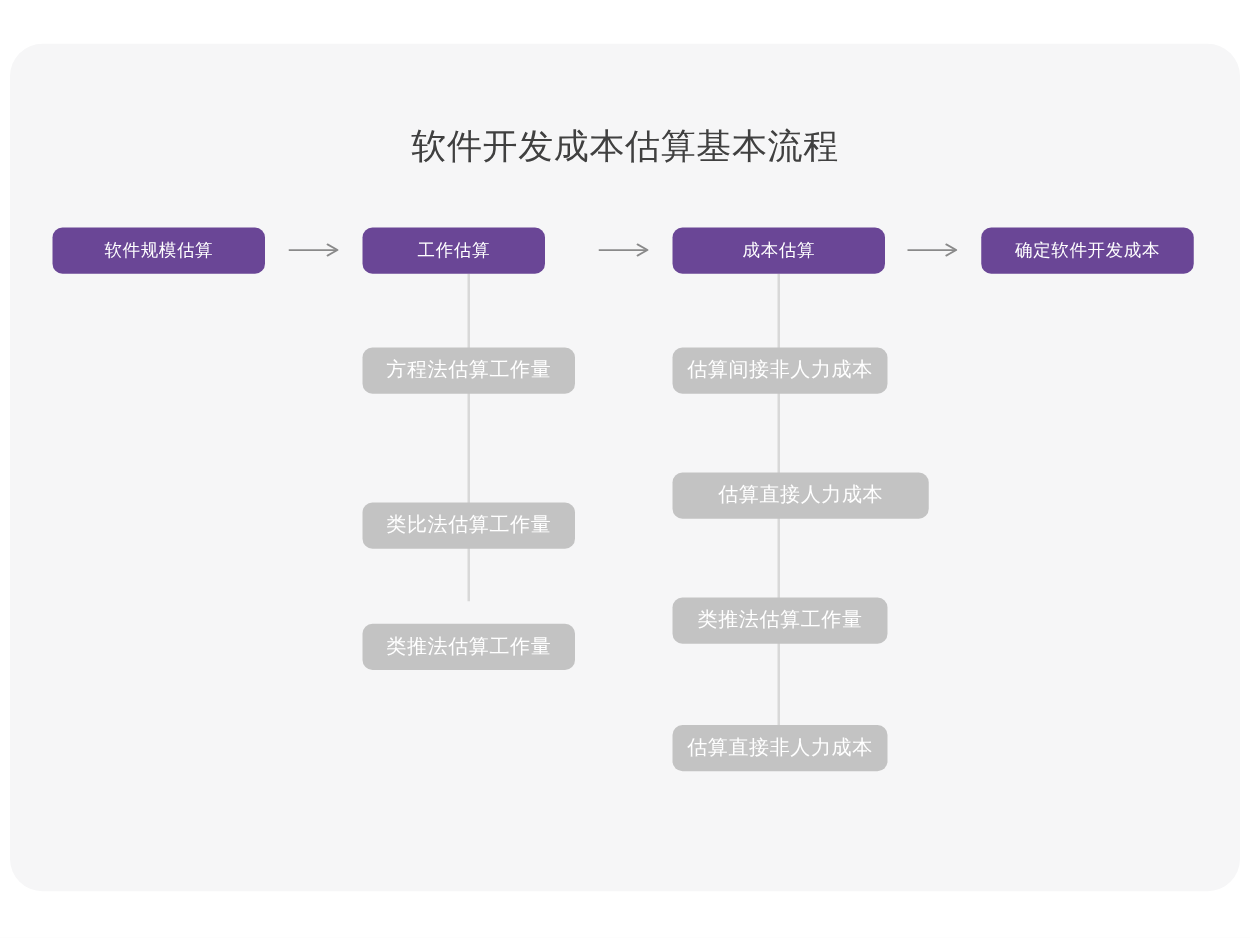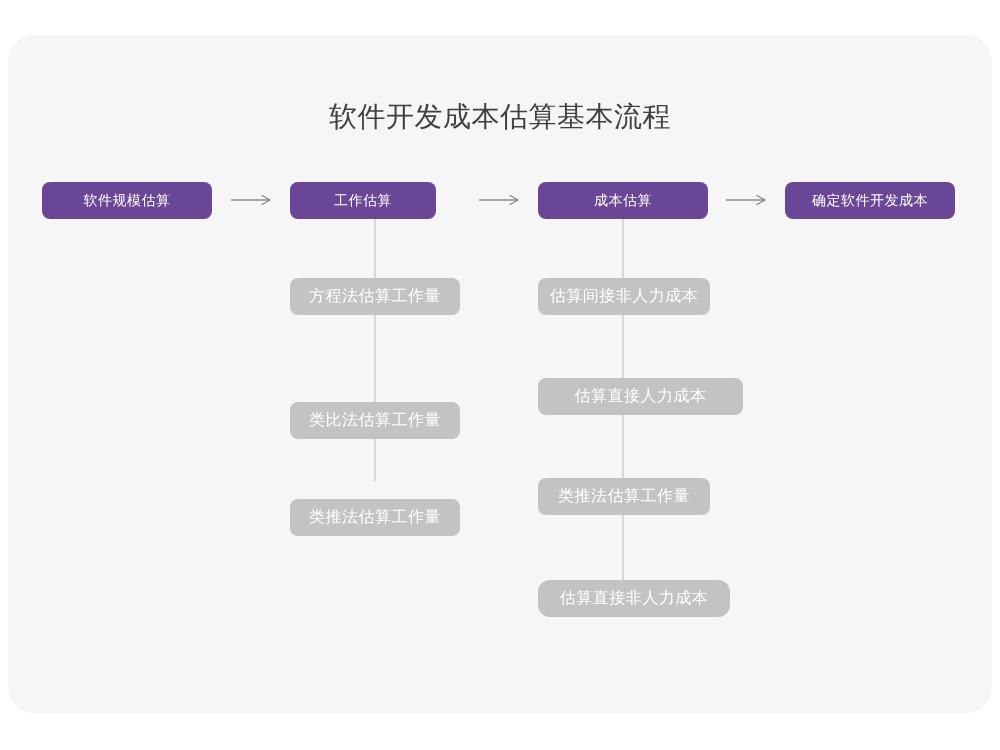--- a/index.html
+++ b/index.html
@@ -121,15 +121,15 @@
 
 <div class="node secondary" style="left:538px; top:278px; width:172px;">
   <span>估算间接非人力成本</span>
 </div>
 <div class="node secondary" style="left:538px; top:378px; width:205px;">
   <span>估算直接人力成本</span>
 </div>
 <div class="node secondary" style="left:538px; top:478px; width:172px;">
   <span>类推法估算工作量</span>
 </div>
-<div class="node secondary" style="left:538px; top:580px; width:192px;border-radius:12px;">
+<div class="node secondary" style="left:538px; top:580px; width:172px;">
   <span>估算直接非人力成本</span>
 </div>
 
 </body></html>

